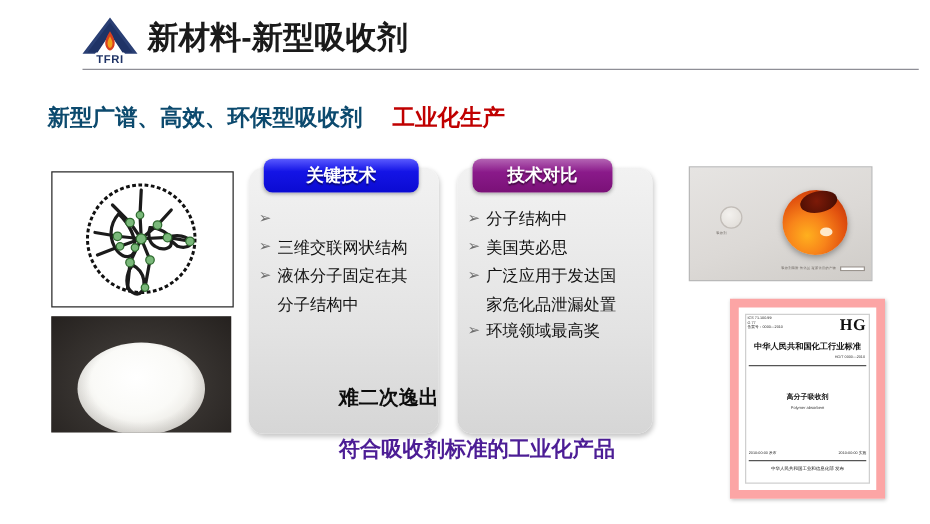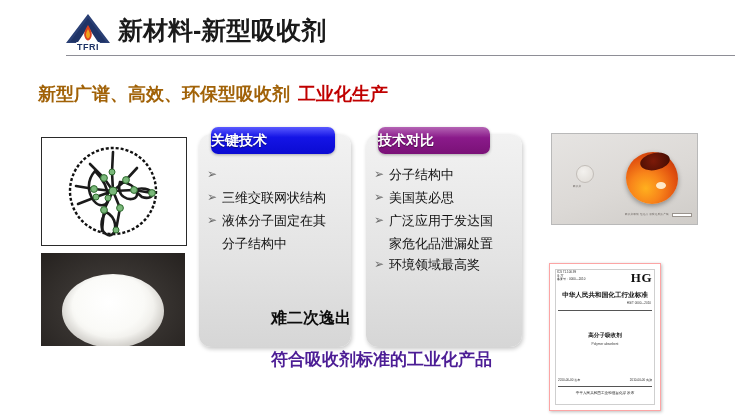--- a/index.html
+++ b/index.html
@@ -53,41 +53,41 @@
 
   
   .subtitle {
     position: absolute;
     left: 38px; top: 82px;
     font-size: 18px;
     font-weight: bold;
     white-space: nowrap;
     line-height: 24px;
   }
-  .subtitle .black { color: #a16207; }
-  .subtitle .red { color: #C00000; margin-left: 8px; }
+  .subtitle .black { color: #0c4a6e; }
+  .subtitle .red { color: #C00000; margin-left: 24px; }
 
   
   .panel {
     position: absolute;
     background: linear-gradient(180deg, #f2f2f2 0%, #e3e3e3 60%, #d6d6d6 100%);
     border-radius: 12px;
     box-shadow: 1px 2px 4px rgba(0,0,0,0.22);
   }
   #panel-key   { left: 199px; top: 134px; width: 152px; height: 213px; }
   #panel-comp  { left: 366px; top: 134px; width: 156px; height: 213px; }
 
   .panel-header {
     position: absolute;
     top: -7px;
     height: 27px;
     border-radius: 7px;
     display: flex;
     align-items: center;
-    justify-content: flex-start;
+    justify-content: center;
     box-shadow: 0 1px 3px rgba(0,0,0,0.3);
   }
   #hdr-key {
     left: 12px; width: 124px;
     background: linear-gradient(180deg, #5a5aff 0%, #1414e6 38%, #0b0bd2 100%);
   }
   #hdr-comp {
     left: 12px; width: 112px;
     background: linear-gradient(180deg, #b464b4 0%, #8a1a8a 40%, #7a1177 100%);
   }
@@ -239,26 +239,25 @@
   .scale-bar {
     position: absolute;
     left: 120px; top: 79px;
     width: 18px; height: 2px;
     background: #ffffff;
     border: 0.5px solid #9a948e;
   }
 
   
   #img-doc {
-    left: 549px; top: 239px;
+    left: 584px; top: 239px;
     width: 110px; height: 146px;
-    border: 1px solid #fca5a5;
+    border: 7px solid #fca5a5;
     background: #ffffff;
     box-shadow: 1px 1px 3px rgba(0,0,0,0.25);
-    margin-top: 24px;
   }
   .doc-inner {
     position: absolute;
     left: 5px; top: 5px; right: 5px; bottom: 5px;
     border: 0.5px solid #cfcfcf;
   }
   .doc-codes {
     position: absolute;
     left: 7px; top: 7px;
     font-size: 3px;

